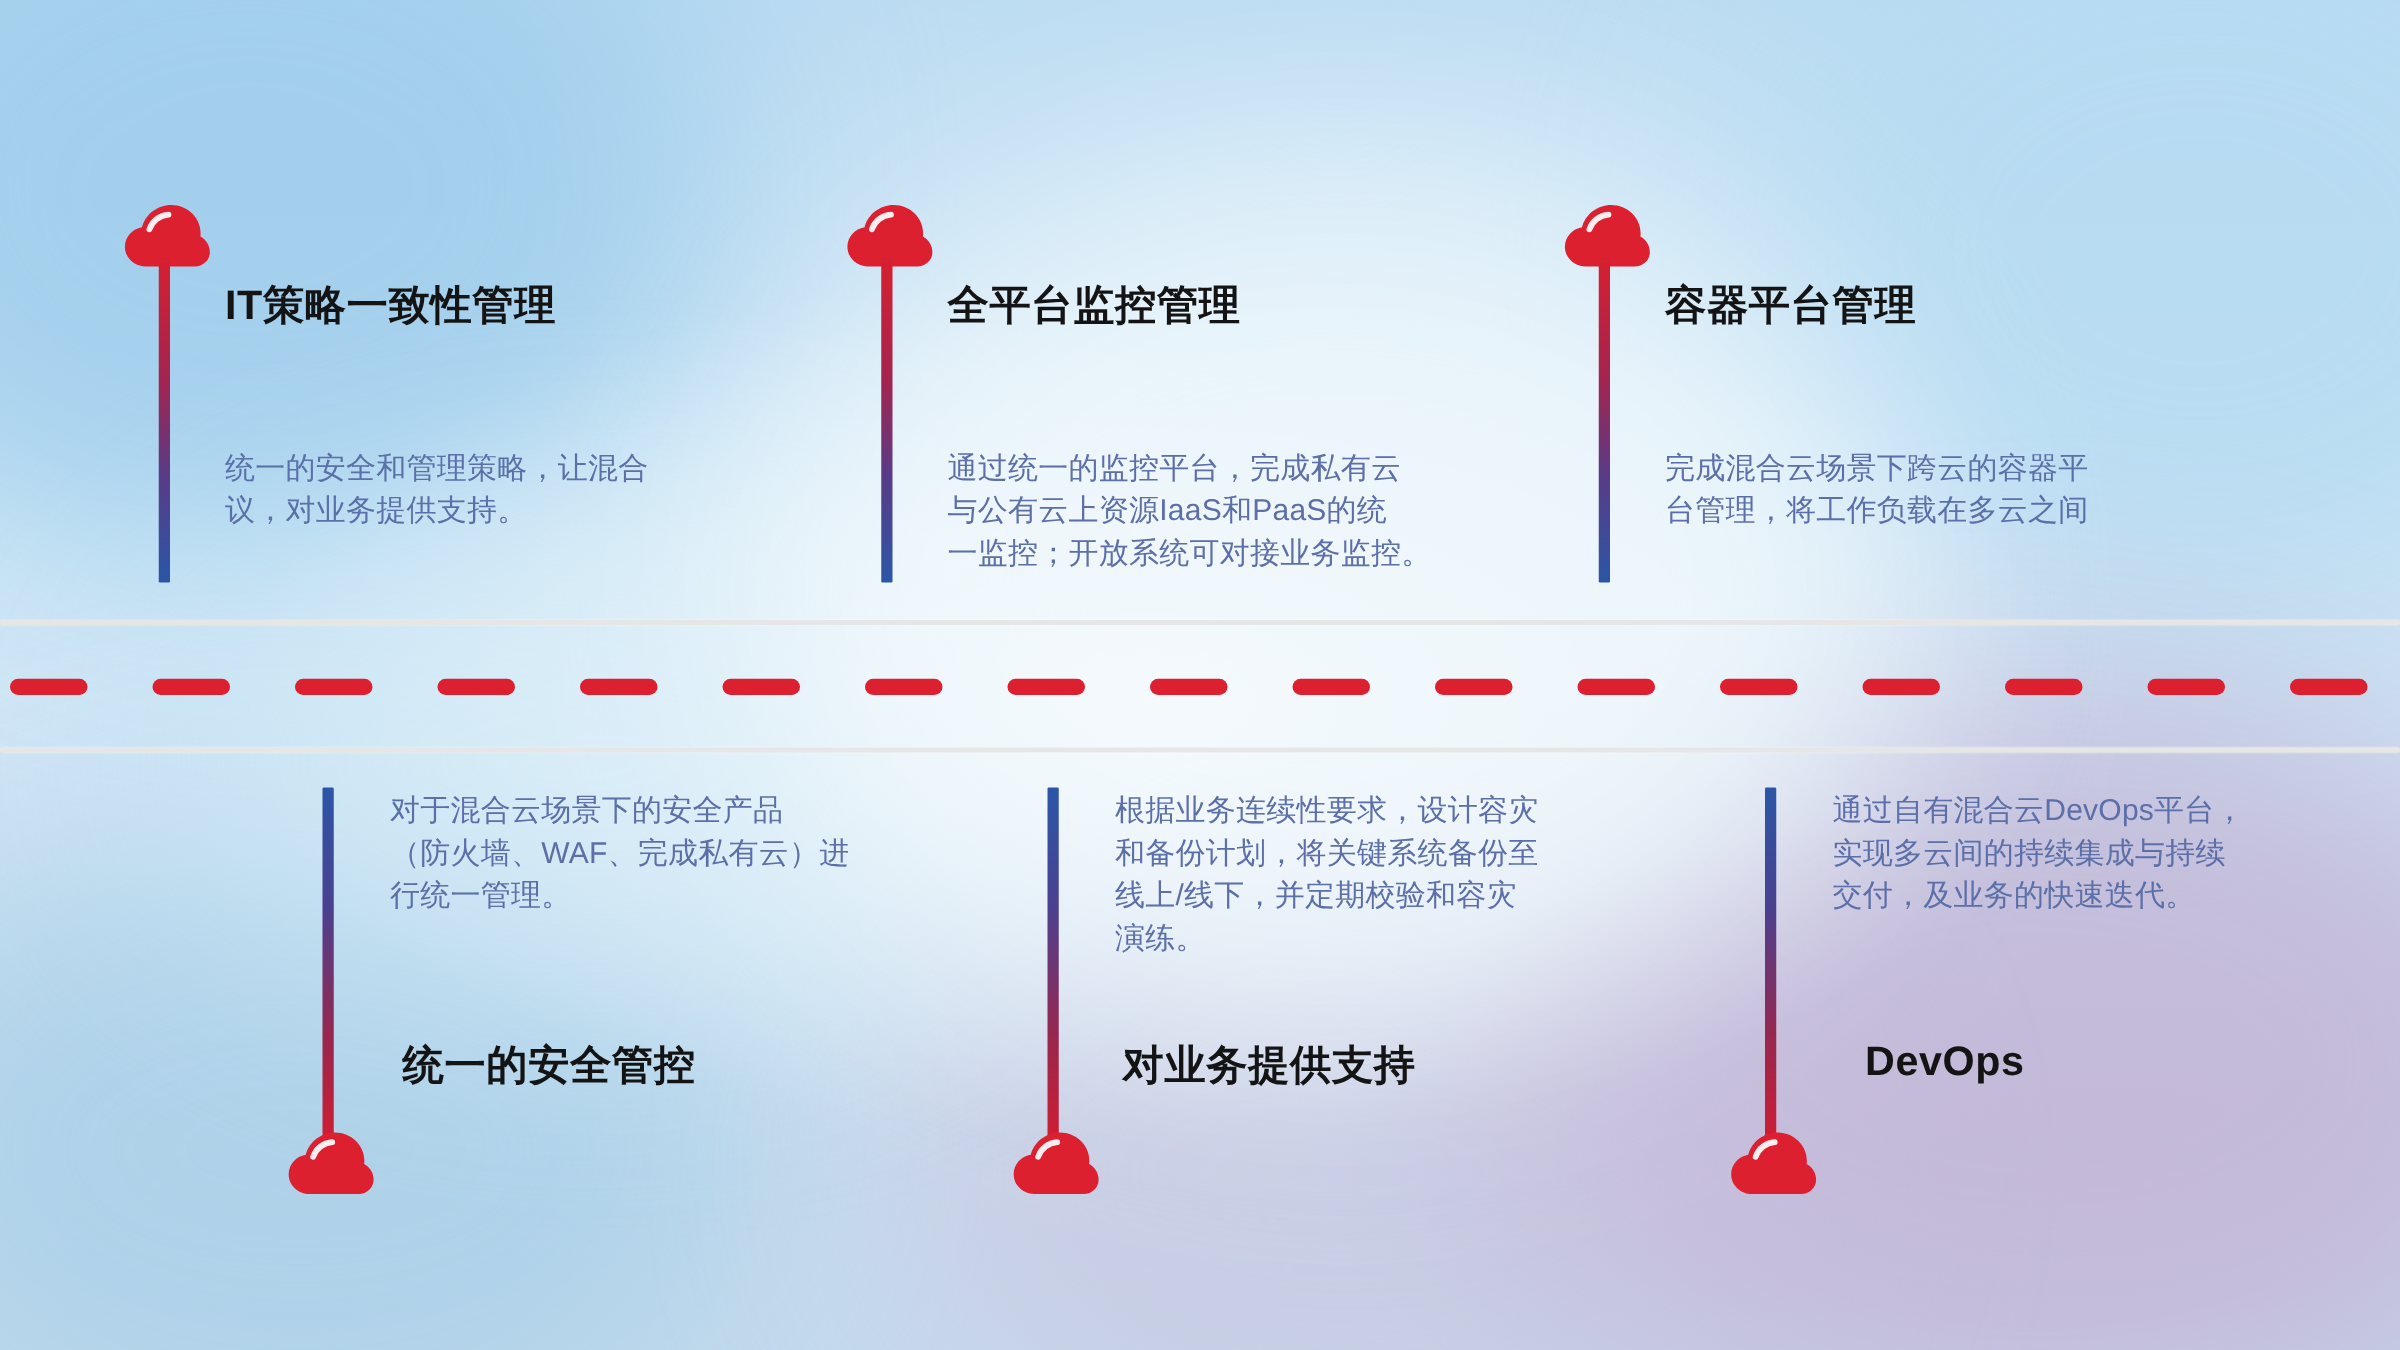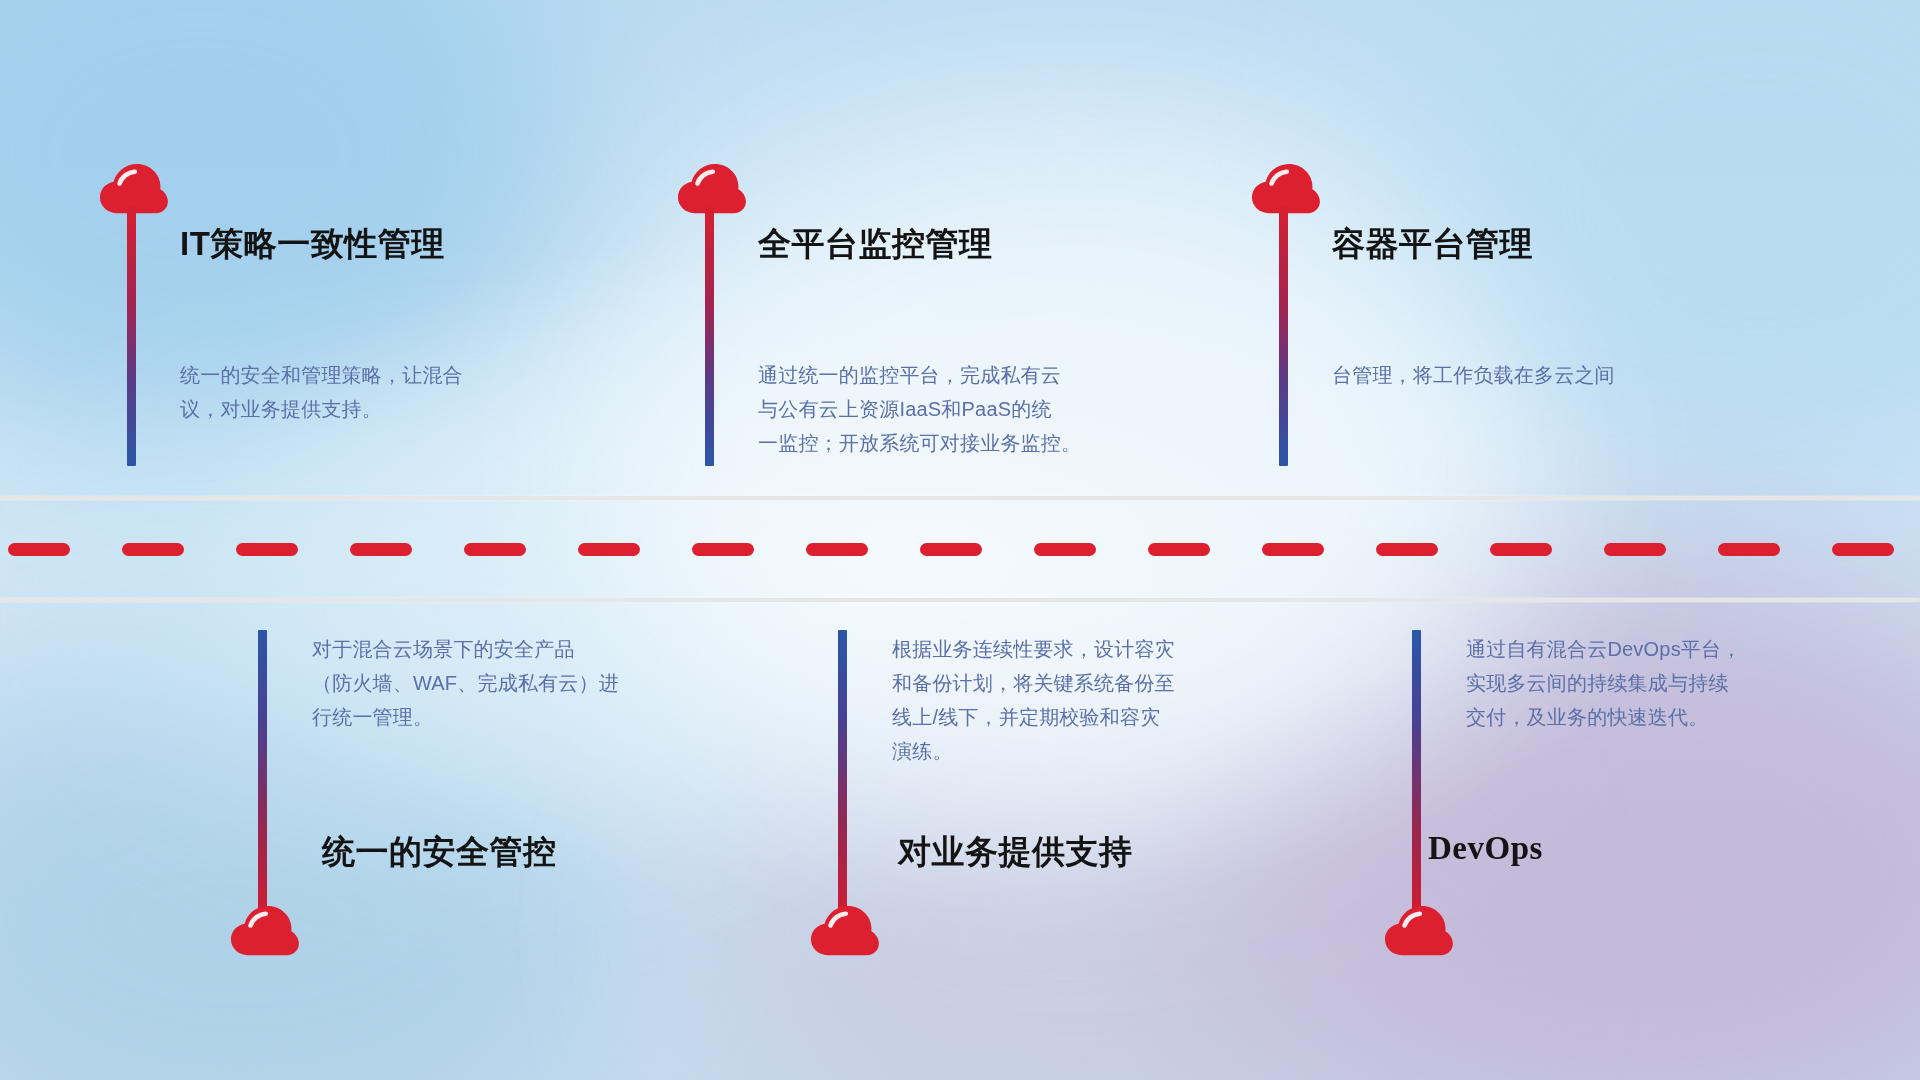--- a/index.html
+++ b/index.html
@@ -144,21 +144,21 @@
     font-size: 33px;
     font-weight: 700;
     color: #141414;
     letter-spacing: .5px;
     white-space: nowrap;
   }
 
   
   .body-text {
     position: absolute;
-    font-size: 20px;
+    font-size: 24px;
     line-height: 34px;
     color: #5b6fa8;
     letter-spacing: .2px;
   }
   .body-text .line { display: block; white-space: nowrap; }
 </style>
 </head>
 <body>
 
 <div id="stage">
@@ -207,20 +207,21 @@
   <div class="col">
     <div class="cloud" style="left:1247px; top:158px;">
       <svg viewBox="0 0 74 58" xmlns="http://www.w3.org/2000/svg">
         <path d="M23 56c-9.4 0-17-7.2-17-16.1 0-7.9 6-14.5 13.9-15.8C22.6 13.6 32.3 6 43.6 6c13.2 0 23.9 10.3 23.9 23 0 .9-.1 1.8-.2 2.7C71.9 34.3 75 39 75 44.4 75 50.8 69.6 56 62.9 56H23z" fill="#dd2030" transform="scale(0.985) translate(-1,0)"></path>
         <path d="M24.5 25.5c2.2-6.6 8.2-11.3 15.3-11.8" fill="none" stroke="#ffffff" stroke-width="4.6" stroke-linecap="round" opacity="0.92"></path>
       </svg>
     </div>
     <div class="pole down" style="left:1279px; top:206px; height:260px;"></div>
     <div class="heading" style="left:1332px; top:222px;">容器平台管理</div>
     <div class="body-text" style="left:1332px; top:358px;">
+      <span class="line">完成混合云场景下跨云的容器平</span>
       <span class="line">台管理，将工作负载在多云之间</span>
     </div>
   </div>
 
   <div class="road road-top"></div>
   <div class="road-dash" id="road-dash">
       <span class="dash" style="left: 8px; width: 62px; background: rgb(221, 32, 48);"></span>
       <span class="dash" style="left: 122px; width: 62px; background: rgb(221, 32, 48);"></span>
       <span class="dash" style="left: 236px; width: 62px; background: rgb(221, 32, 48);"></span>
       <span class="dash" style="left: 350px; width: 62px; background: rgb(221, 32, 48);"></span>
@@ -273,21 +274,21 @@
     </div>
   </div>
 
   <div class="col">
     <div class="pole up" style="left:1412px; top:630px; height:282px;"></div>
     <div class="body-text" style="left:1466px; top:632px;">
       <span class="line">通过自有混合云DevOps平台，</span>
       <span class="line">实现多云间的持续集成与持续</span>
       <span class="line">交付，及业务的快速迭代。</span>
     </div>
-    <div class="heading" style="left:1428px; top:830px;font-family:Liberation Serif, serif;">DevOps</div>
+    <div class="heading" style="left:1492px; top:830px;">DevOps</div>
     <div class="cloud" style="left:1380px; top:900px;">
       <svg viewBox="0 0 74 58" xmlns="http://www.w3.org/2000/svg">
         <path d="M23 56c-9.4 0-17-7.2-17-16.1 0-7.9 6-14.5 13.9-15.8C22.6 13.6 32.3 6 43.6 6c13.2 0 23.9 10.3 23.9 23 0 .9-.1 1.8-.2 2.7C71.9 34.3 75 39 75 44.4 75 50.8 69.6 56 62.9 56H23z" fill="#dd2030" transform="scale(0.985) translate(-1,0)"></path>
         <path d="M24.5 25.5c2.2-6.6 8.2-11.3 15.3-11.8" fill="none" stroke="#ffffff" stroke-width="4.6" stroke-linecap="round" opacity="0.92"></path>
       </svg>
     </div>
   </div>
 
 </div>
 

